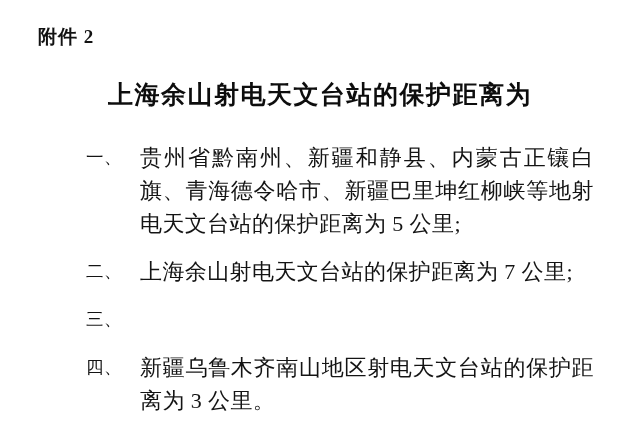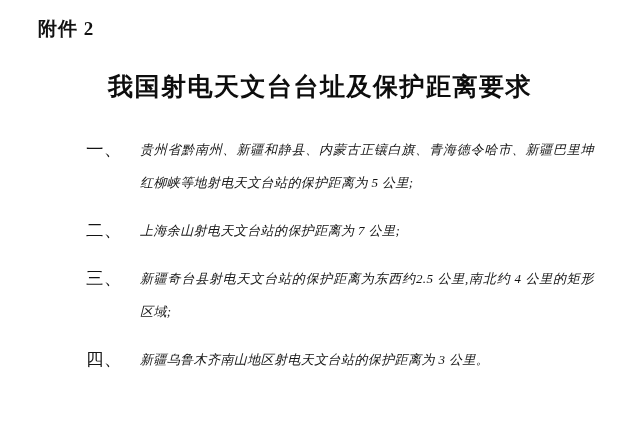--- a/index.html
+++ b/index.html
@@ -12,21 +12,21 @@
     background: #ffffff;
     font-family: "Liberation Serif", "DejaVu Serif", serif;
     color: #1a1a1a;
     overflow: hidden;
   }
   .page {
     position: relative;
     width: 640px;
     height: 376px;
     box-sizing: border-box;
-    padding: 10px 46px 0 34px;
+    padding: 18px 46px 0 34px;
   }
   .attachment-label {
     font-size: 19px;
     font-weight: bold;
     letter-spacing: 1px;
     color: #121212;
     margin: 6px 0 0 4px;
     font-family: "Liberation Serif", "DejaVu Serif", serif;
   }
   .doc-title {
@@ -53,53 +53,51 @@
     flex: 0 0 auto;
     width: 54px;
     font-size: 17.5px;
     line-height: 33px;
     letter-spacing: 0.5px;
     color: #141414;
     font-family: "Liberation Serif", "DejaVu Serif", serif;
   }
   .item-text {
     flex: 1 1 auto;
-    font-size: 13px;
+    font-size: 22px;
     line-height: 33px;
     letter-spacing: 0.4px;
     color: #141414;
     text-align: justify;
     font-family: "Liberation Serif", "DejaVu Serif", serif;
-    font-style: italic;
   }
 </style>
 </head>
 <body>
 
 <div class="page">
 
   <div class="attachment-label">附件 2</div>
 
-  <div class="doc-title">我国射电天文台台址及保护距离要求</div>
+  <div class="doc-title">上海余山射电天文台站的保护距离为</div>
 
   <ul class="body-list">
 
     <li class="item">
       <span class="item-marker">一、</span>
       <span class="item-text">贵州省黔南州、新疆和静县、内蒙古正镶白旗、青海德令哈市、新疆巴里坤红柳峡等地射电天文台站的保护距离为 5 公里;</span>
     </li>
 
     <li class="item">
       <span class="item-marker">二、</span>
       <span class="item-text">上海余山射电天文台站的保护距离为 7 公里;</span>
     </li>
 
     <li class="item">
       <span class="item-marker">三、</span>
-      <span class="item-text">新疆奇台县射电天文台站的保护距离为东西约2.5 公里,南北约 4 公里的矩形区域;</span>
     </li>
 
     <li class="item">
       <span class="item-marker">四、</span>
       <span class="item-text">新疆乌鲁木齐南山地区射电天文台站的保护距离为 3 公里。</span>
     </li>
 
   </ul>
 </div>
 

